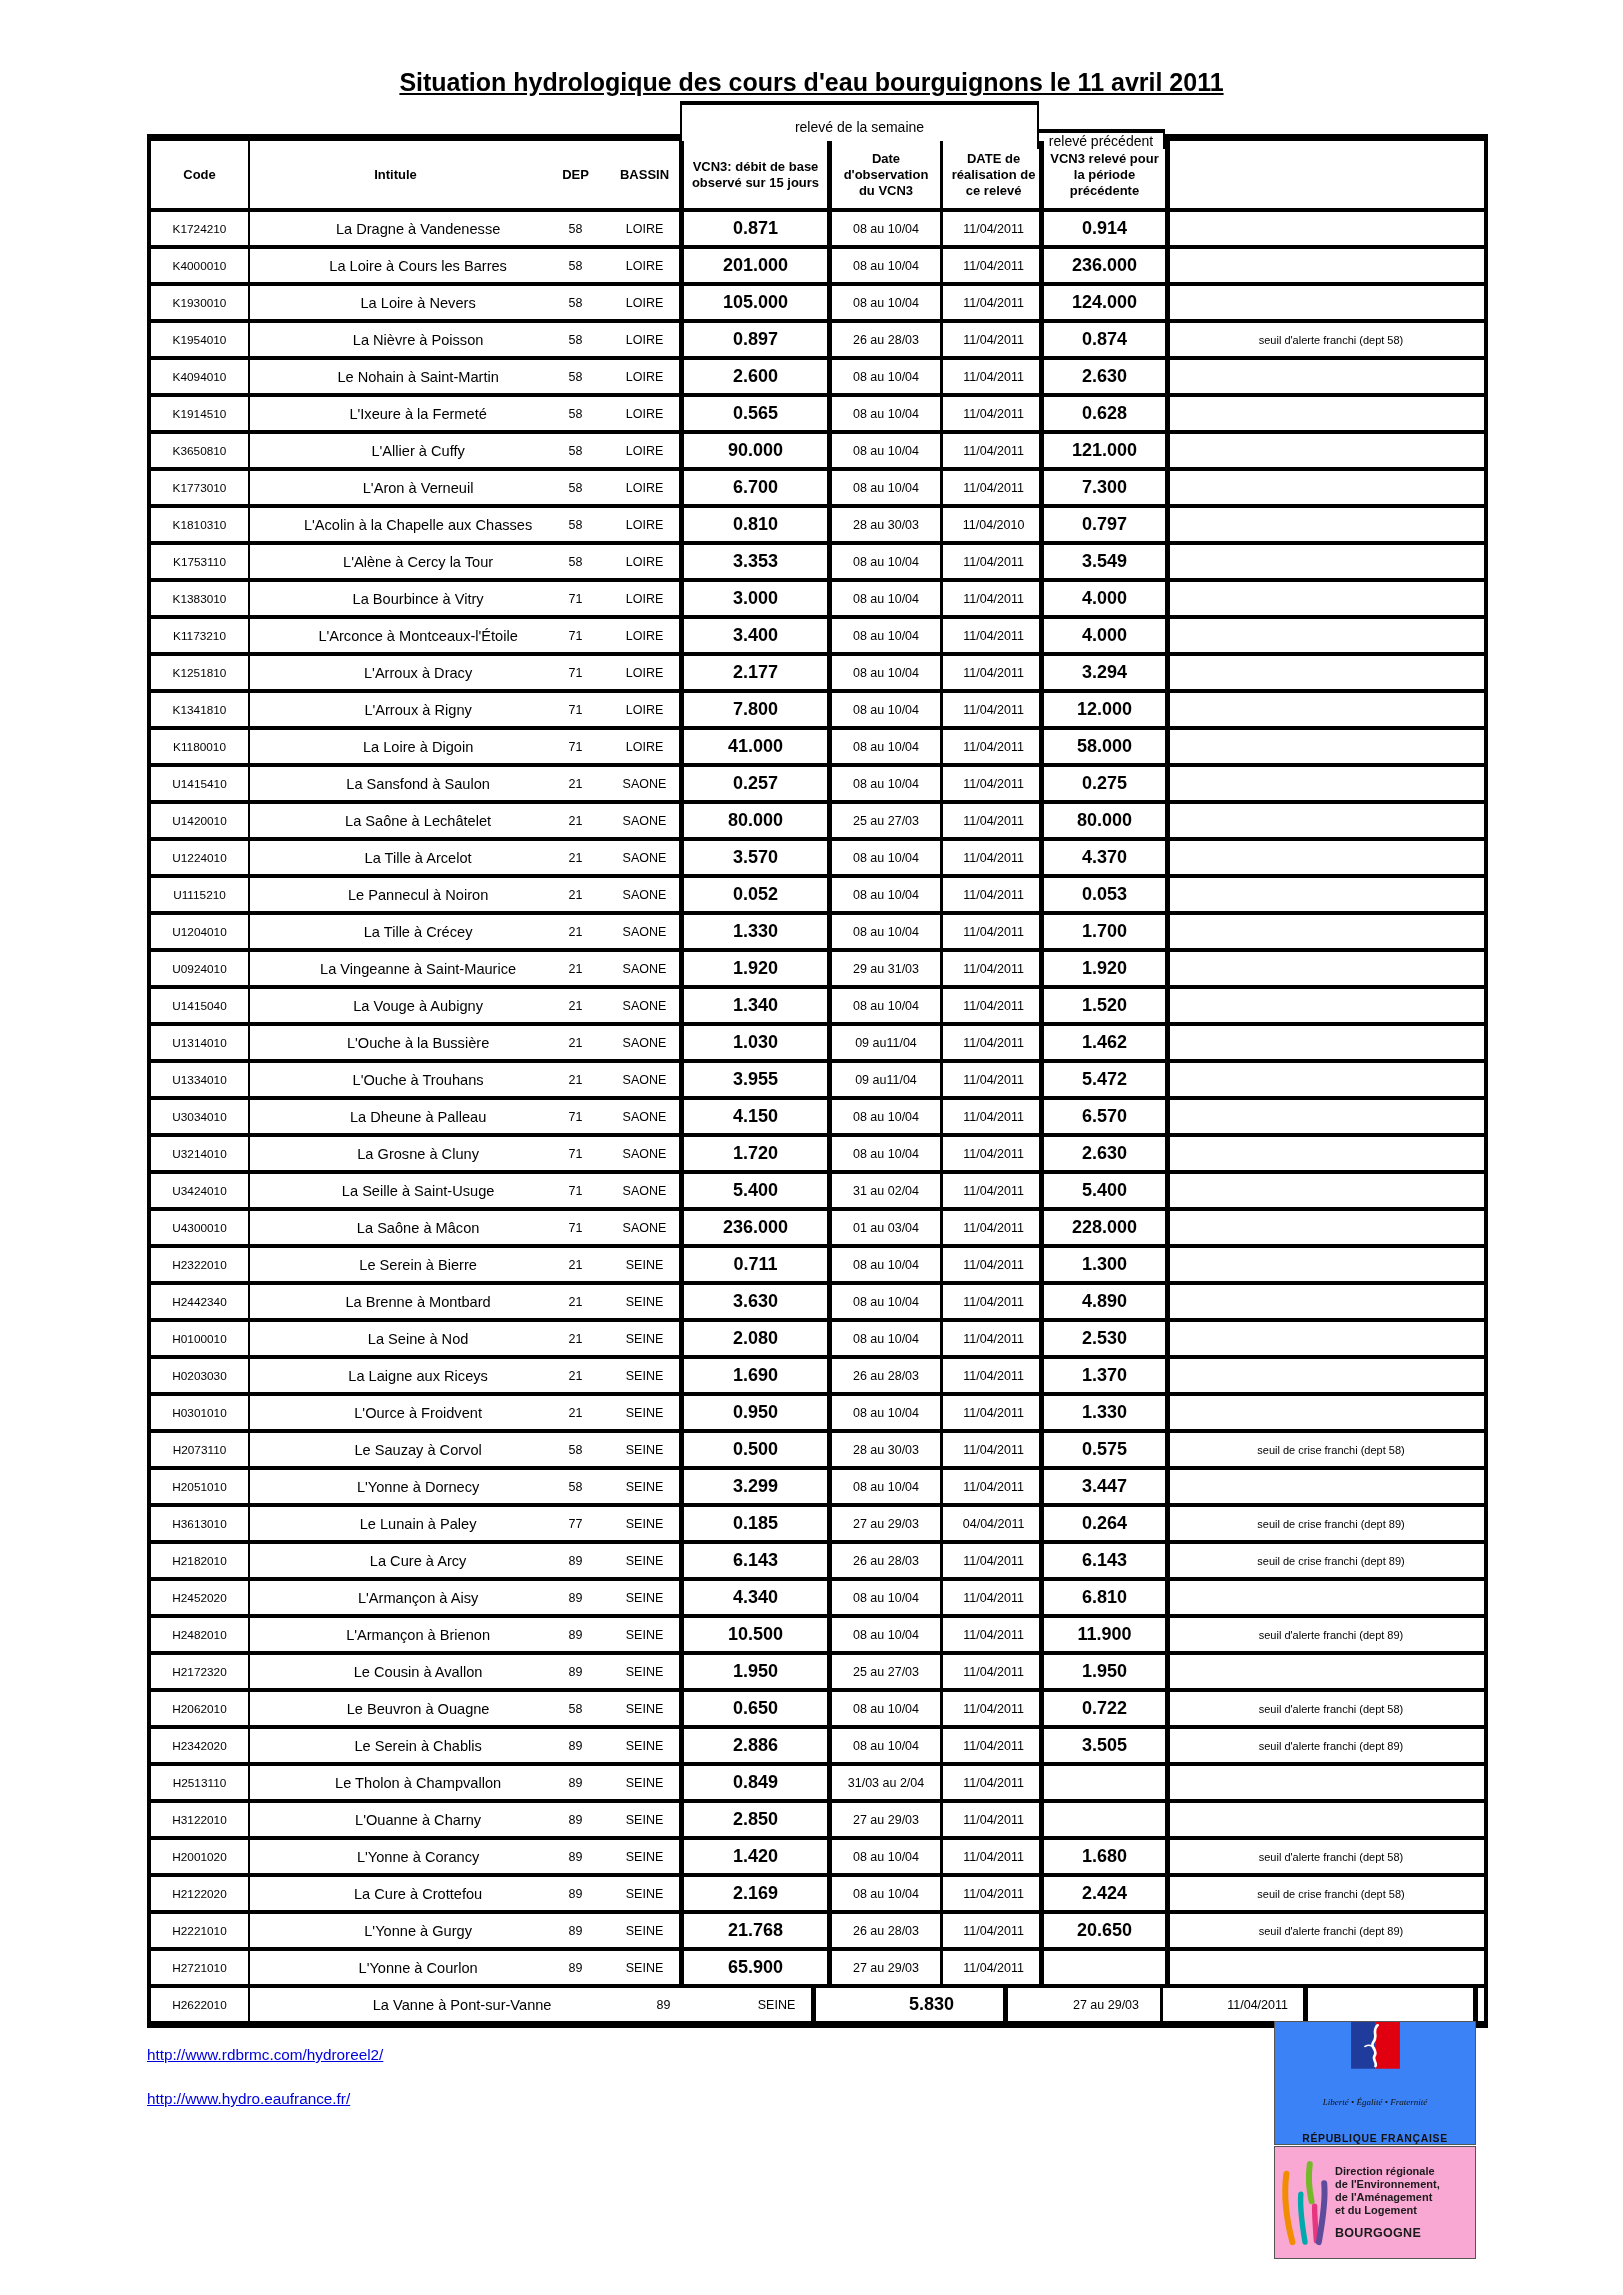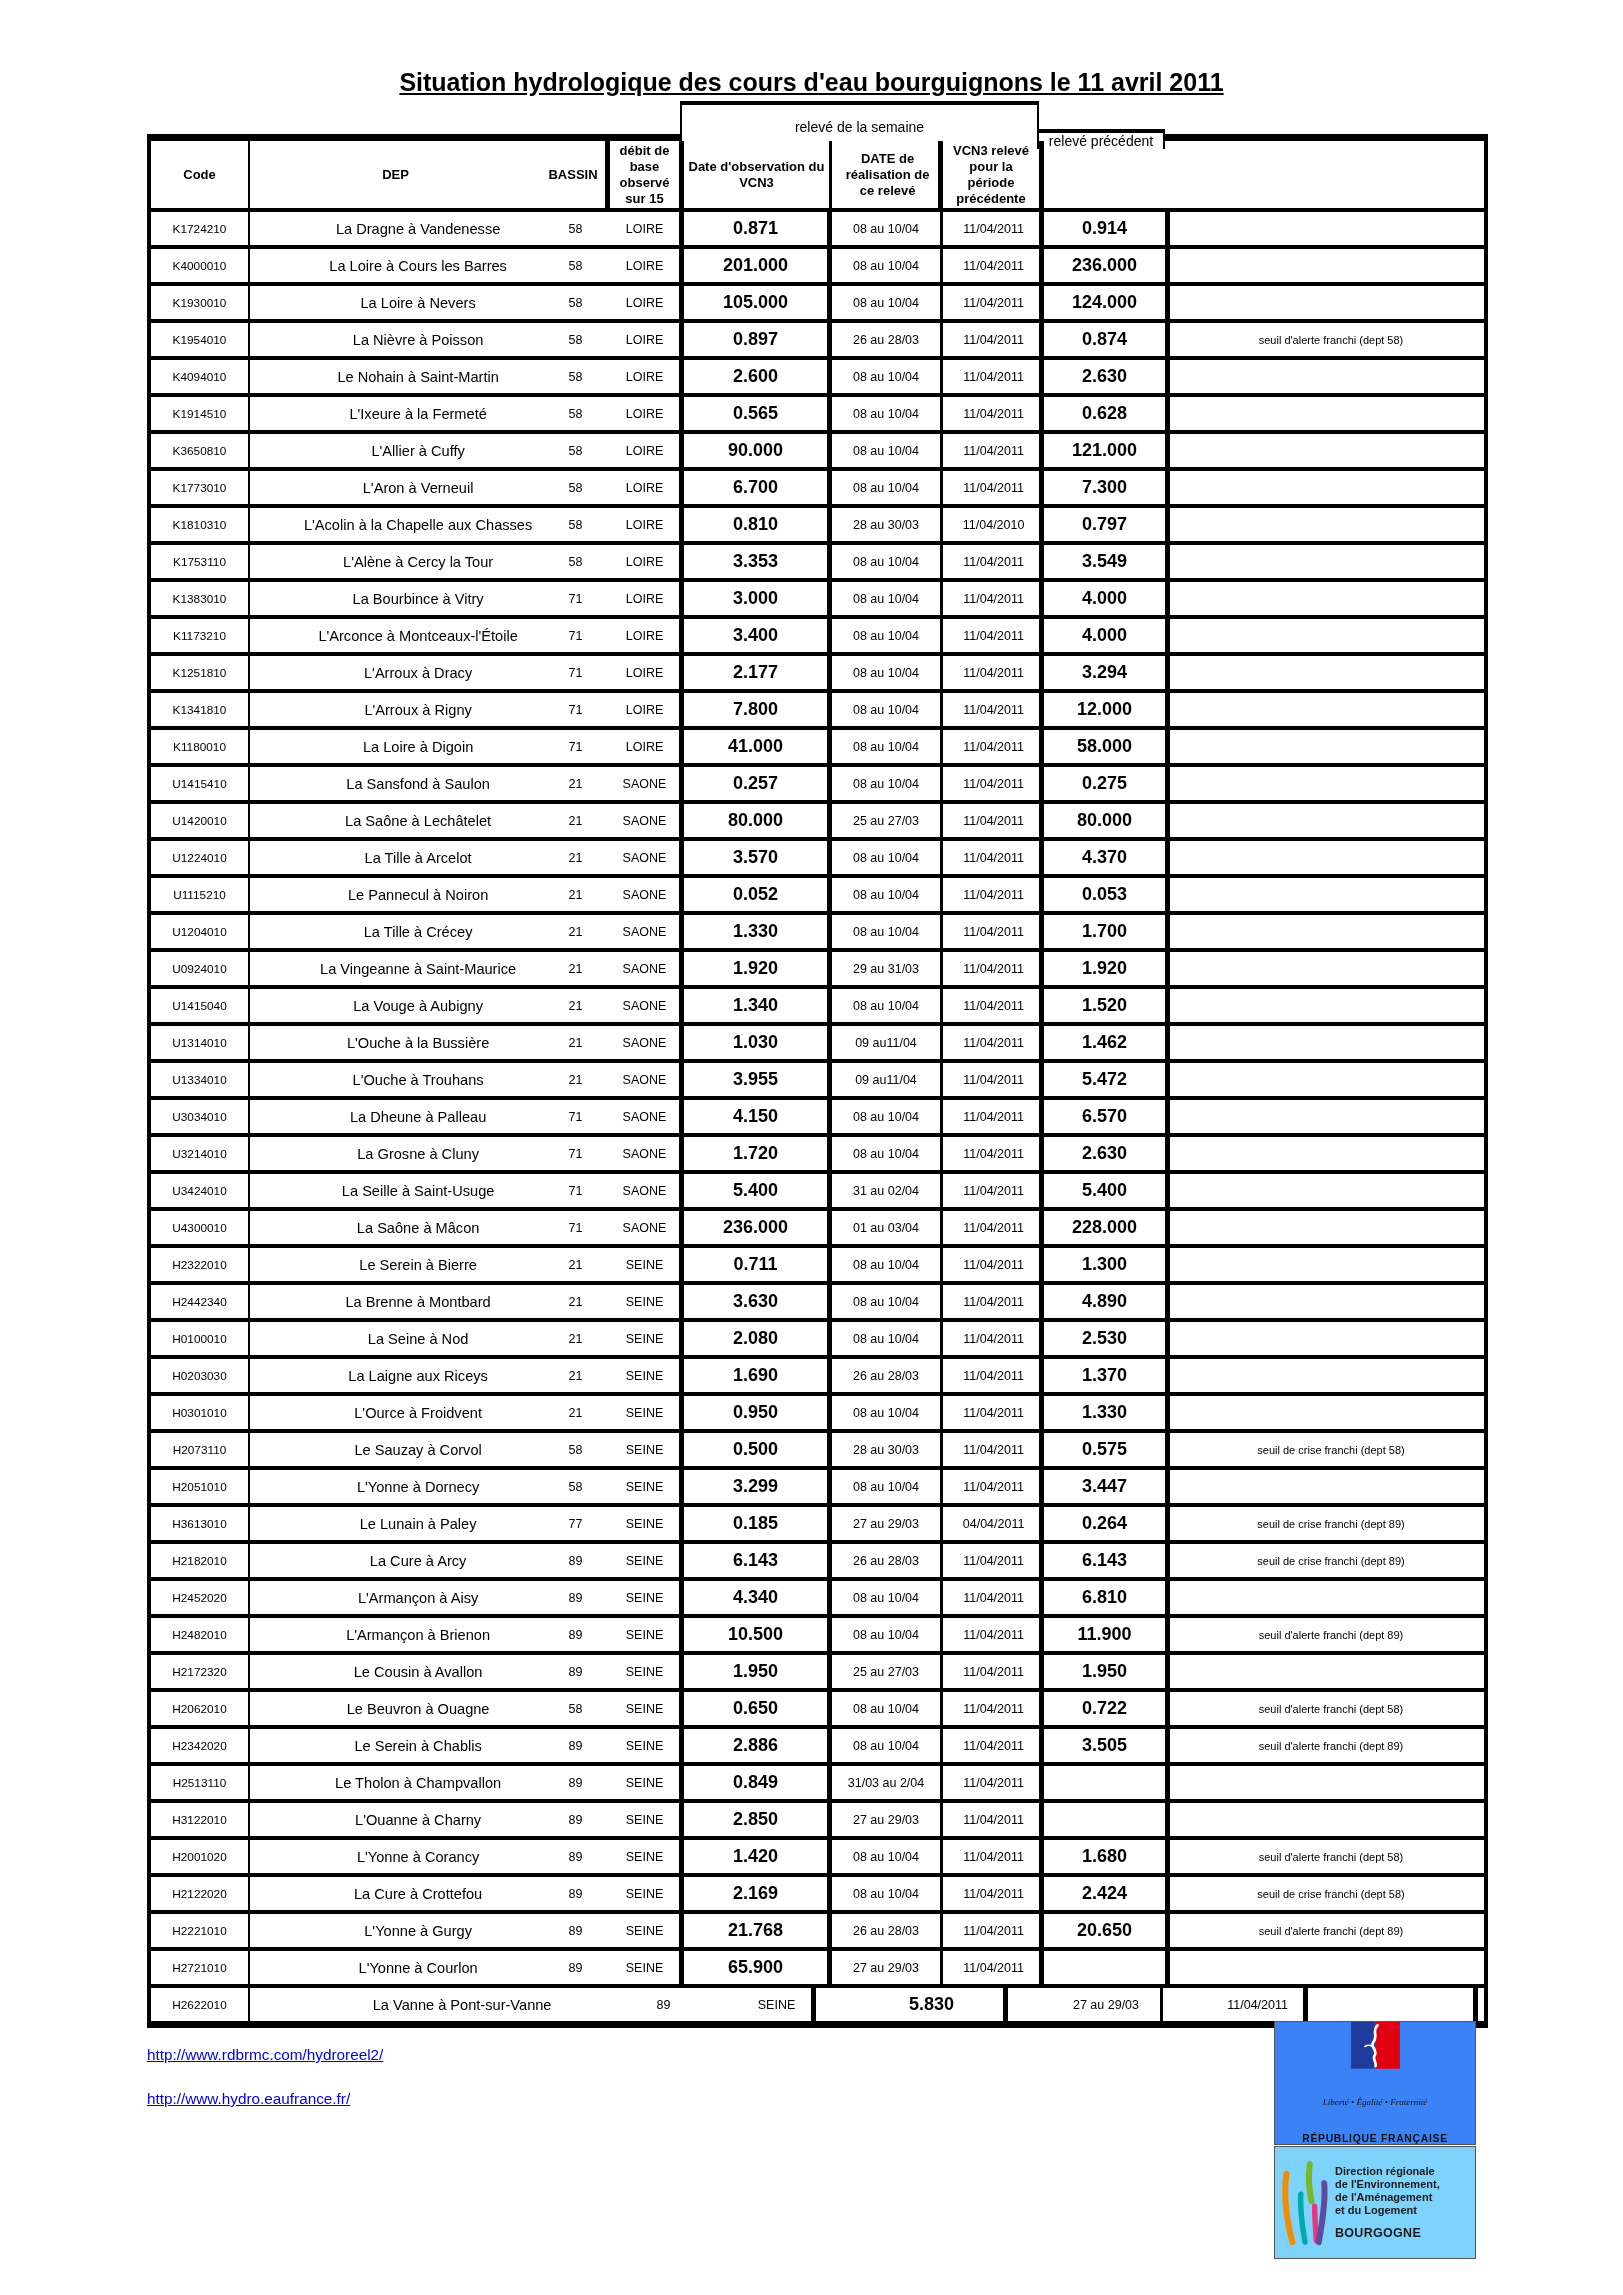--- a/index.html
+++ b/index.html
@@ -43,39 +43,40 @@
   .f-prev{font-size:18px;font-weight:bold;}
   .f-com{font-size:11px;}
   .links a{position:absolute;left:147px;color:#0000dd;font-size:15.3px;margin-top:7px;}
   .link1{top:2039px;}
   .link2{top:2083px;}
   .rfbox{position:absolute;left:1274px;top:2021px;width:200px;height:122px;border:1.4px solid #555;
     display:flex;flex-direction:column;align-items:center;justify-content:center;background:#3b82f6;gap:24px;}
   .rfbox .motto{font-family:"Liberation Serif",serif;font-style:italic;font-size:9px;margin-top:4.2px;color:#111;}
   .rfbox .rfname{font-family:Liberation Sans, sans-serif;font-weight:bold;font-size:10.4px;letter-spacing:0.7px;color:#111;margin-top:2.1px;}
   .drealbox{position:absolute;left:1274px;top:2146px;width:200px;height:111px;border:1.4px solid #555;
-    display:flex;align-items:stretch;background:#7dd3fc;}
+    display:flex;align-items:stretch;background:#f9a8d4;}
   .dreal-strokes{width:60px;flex:none;display:flex;align-items:center;justify-content:center;}
   .dreal-text{flex:1;display:flex;flex-direction:column;justify-content:center;padding-right:2.8px;}
   .dreal-lines div{font-weight:bold;font-size:11px;line-height:13px;color:#1a1a1a;}
   .dreal-region{font-weight:bold;font-size:12.5px;color:#1a1a1a;margin-top:9.7px;letter-spacing:0.3px;}
 </style>
 </head>
 <body>
 
 <div class="title">Situation hydrologique des cours d'eau bourguignons le 11 avril 2011</div>
 
 <div class="tablezone">
   <div class="bandrow">
     <div class="bandbox band-week">relevé de la semaine</div>
     <div class="bandbox band-prev">relevé précédent</div>
   </div>
   <div class="tbl">
     <div class="hrow">
       <div class="cell cc">Code</div>
+      <div class="cell ci">Intitule</div>
       <div class="cell cd">DEP</div>
       <div class="cell cb">BASSIN</div>
       <div class="cell cv">VCN3: débit de base observé sur 15 jours</div>
       <div class="cell co">Date d'observation du VCN3</div>
       <div class="cell cr">DATE de réalisation de ce relevé</div>
       <div class="cell cp">VCN3 relevé pour la période précédente</div>
     </div>
     <div id="tbody">
         <div class="trow">
           <div class="cell cc f-code">K1724210</div>

